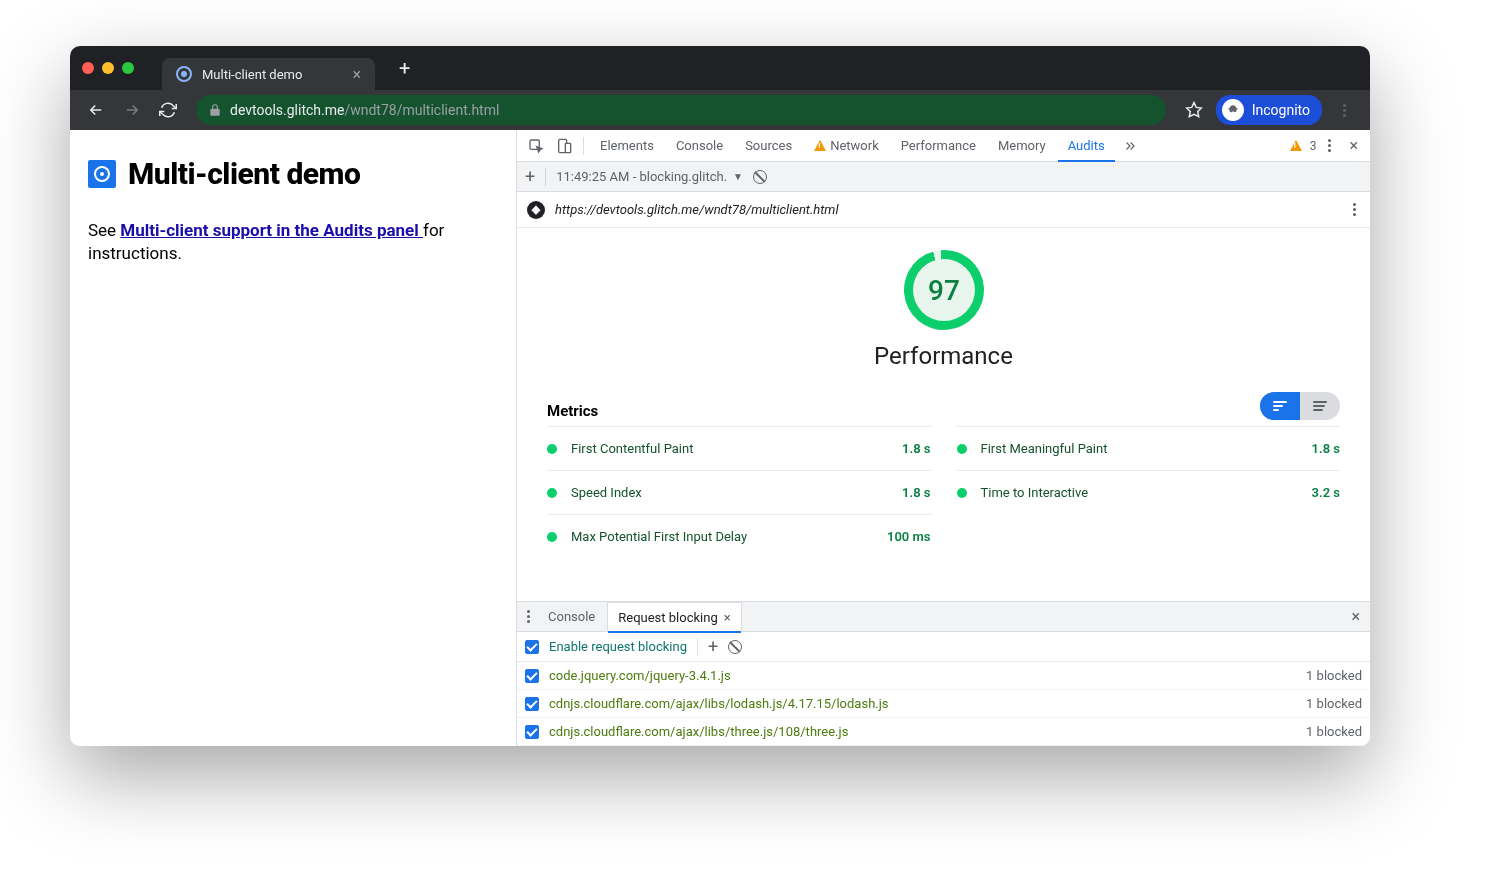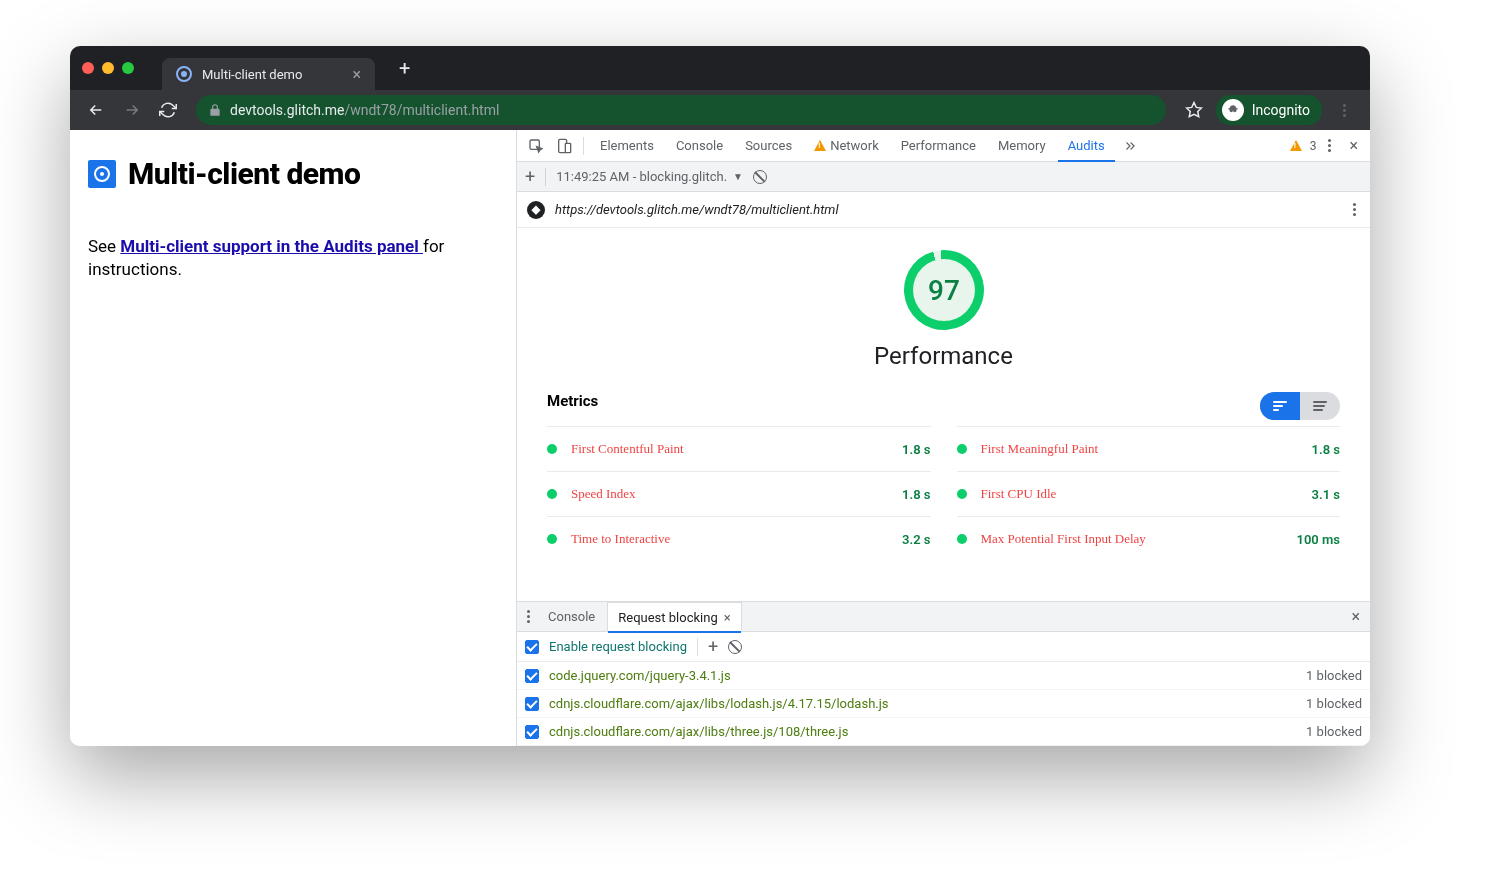--- a/index.html
+++ b/index.html
@@ -22,32 +22,32 @@
 
   
   .addrbar { height: 40px; background: #35363a; display:flex; align-items:center; padding:0 10px; gap:4px; color:#e8eaed; }
   .addr-btn { width:32px; height:32px; display:flex; align-items:center; justify-content:center; color:#e8eaed; font-size:18px; cursor:pointer; border-radius:50%; }
   .addr-btn.disabled { color:#7a7b7e; }
   .addr-input-wrap { flex:1; height:30px; background:#14532d; border-radius:15px; display:flex; align-items:center; padding:0 12px; gap:8px; margin:0 8px; }
   .lock-ic { width:14px; height:14px; }
   .addr-text { font-size:14px; color:#9aa0a6; }
   .addr-text .host { color:#e8eaed; }
   .right-addr { display:flex; align-items:center; gap:6px; margin-left:auto; }
-  .incog-pill { display:flex; align-items:center; gap:8px; background:#14532d; border-radius:14px; padding:4px 12px 4px 6px; color:#fff; font-size:14px; }
+  .incog-pill { display:flex; align-items:center; gap:8px; background:#1d4ed8; border-radius:14px; padding:4px 12px 4px 6px; color:#fff; font-size:14px; }
   .incog-circle { width:22px; height:22px; border-radius:50%; background:#fff; display:flex; align-items:center; justify-content:center; }
 
   
   .body-split { flex:1; display:flex; overflow:hidden; }
   .page-pane { width:447px; background:#fff; padding:26px 18px; border-right:1px solid #dadce0; }
   .page-title-row { display:flex; align-items:center; gap:12px; }
   .devtools-logo { width:28px; height:28px; background:#1a73e8; border-radius:2px; display:flex; align-items:center; justify-content:center; }
   .devtools-logo-inner { width:16px; height:16px; border:2px solid #fff; border-radius:50%; position:relative; }
   .devtools-logo-inner::after{content:"";position:absolute;left:4px;top:4px;width:4px;height:4px;border-radius:50%;background:#fff;}
   .page-h1 { font-size:30px; font-weight:800; letter-spacing:-0.5px; }
-  .page-p { font-size:17px; margin-top:44px; line-height:1.35; }
+  .page-p { font-size:17px; margin-top:28px; line-height:1.35; }
   .page-p a { color:#1a0dab; text-decoration:underline; font-weight:700; }
 
   
   .dt-pane { flex:1; display:flex; flex-direction:column; background:#fff; font-size:13px; }
   .dt-tabs { height:32px; display:flex; align-items:center; border-bottom:1px solid #dadce0; padding:0 6px; gap:2px; color:#5f6368; }
   .dt-tabs .ic { width:26px; height:26px; display:flex; align-items:center; justify-content:center; cursor:pointer; border-radius:3px; }
   .dt-tabs .sep { width:1px; height:18px; background:#dadce0; margin:0 4px; }
   .dt-tab { padding:0 10px; height:48px; display:flex; align-items:center; cursor:pointer; color:#5f6368; }
   .dt-tab.active { color:#1a73e8; border-bottom:2px solid #1a73e8; height:32px; margin-bottom:-1px; }
   .dt-tab .warn-tri { margin-right:4px; }
@@ -77,36 +77,36 @@
   
   .report { flex:1; overflow:auto; padding:18px 30px 10px; }
   .gauge-wrap { display:flex; flex-direction:column; align-items:center; gap:12px; margin-top:4px; }
   .gauge { width:80px; height:80px; border-radius:50%; background:
     conic-gradient(#0cce6b 0deg 349deg, #e8f5ec 349deg 360deg);
     display:flex; align-items:center; justify-content:center; position:relative; transform: rotate(-5deg);}
   .gauge-inner { width:62px; height:62px; border-radius:50%; background:#e8f5ec; display:flex; align-items:center; justify-content:center; transform: rotate(5deg);}
   .gauge-score { font-size:28px; font-weight:500; color:#0b8043; }
   .gauge-label { font-size:24px; color:#202124; }
 
-  .metrics-head { display:flex; align-items:flex-start; margin-top:22px; }
+  .metrics-head { display:flex; align-items:flex-end; margin-top:22px; }
   .metrics-head h3 { font-size:15px; font-weight:700; }
   .view-toggle { margin-left:auto; display:flex; background:#dadce0; border-radius:16px; height:28px; overflow:hidden; }
   .view-toggle .opt { width:40px; display:flex; align-items:center; justify-content:center; cursor:pointer; }
   .view-toggle .opt.active { background:#1a73e8; }
   .toggle-lines { display:flex; flex-direction:column; gap:2px; align-items:flex-start; }
   .toggle-lines span{height:2px; background:#fff; border-radius:1px;}
   .opt.active .toggle-lines span{background:#fff;}
   .opt:not(.active) .toggle-lines span{background:#5f6368;}
   .tl-a span:nth-child(1){width:14px;} .tl-a span:nth-child(2){width:10px;} .tl-a span:nth-child(3){width:6px;}
   .tl-b span:nth-child(1){width:14px;} .tl-b span:nth-child(2){width:12px;} .tl-b span:nth-child(3){width:10px;}
 
   .metrics-grid { display:grid; grid-template-columns:1fr 1fr; column-gap:26px; margin-top:6px; }
   .metric-row { display:flex; align-items:center; padding:14px 0; border-top:1px solid #e8eaed; }
   .metric-dot { width:10px;height:10px;border-radius:50%; background:#0cce6b; margin-right:14px; flex-shrink:0;}
-  .metric-name { color:#ef4444;font-family:Liberation Serif, serif; }
+  .metric-name { color:#14532d; }
   .metric-val { margin-left:auto; color:#0b8043; font-weight:600; }
 
   
   .drawer { border-top:1px solid #dadce0; background:#fff; }
   .drawer-tabs { height:30px; background:#f1f3f4; display:flex; align-items:center; border-bottom:1px solid #dadce0; padding:0 4px; gap:2px; }
   .drawer-tabs .vdots{padding:4px 6px;}
   .drawer-tab { padding:0 10px; height:30px; display:flex; align-items:center; color:#5f6368; cursor:pointer; gap:6px;}
   .drawer-tab.active { background:#fff;  color:#202124; border-top:1px solid #dadce0; border-left:1px solid #dadce0; border-right:1px solid #dadce0; margin-bottom:-1px; position:relative;}
   .drawer-tab.active::after{content:"";position:absolute;left:0;right:0;bottom:-1px;height:2px;background:#1a73e8;}
   .drawer-close { margin-left:auto; }
@@ -308,25 +308,20 @@
               <span class="metric-name">First Meaningful Paint</span>
               <span class="metric-val">1.8 s</span>
             </div>
             <div class="metric-row">
               <span class="metric-dot"></span>
               <span class="metric-name">Speed Index</span>
               <span class="metric-val">1.8 s</span>
             </div>
             <div class="metric-row">
               <span class="metric-dot"></span>
-              <span class="metric-name">First CPU Idle</span>
-              <span class="metric-val">3.1 s</span>
-            </div>
-            <div class="metric-row">
-              <span class="metric-dot"></span>
               <span class="metric-name">Time to Interactive</span>
               <span class="metric-val">3.2 s</span>
             </div>
             <div class="metric-row">
               <span class="metric-dot"></span>
               <span class="metric-name">Max Potential First Input Delay</span>
               <span class="metric-val">100 ms</span>
             </div>
           </div>
       </div>

